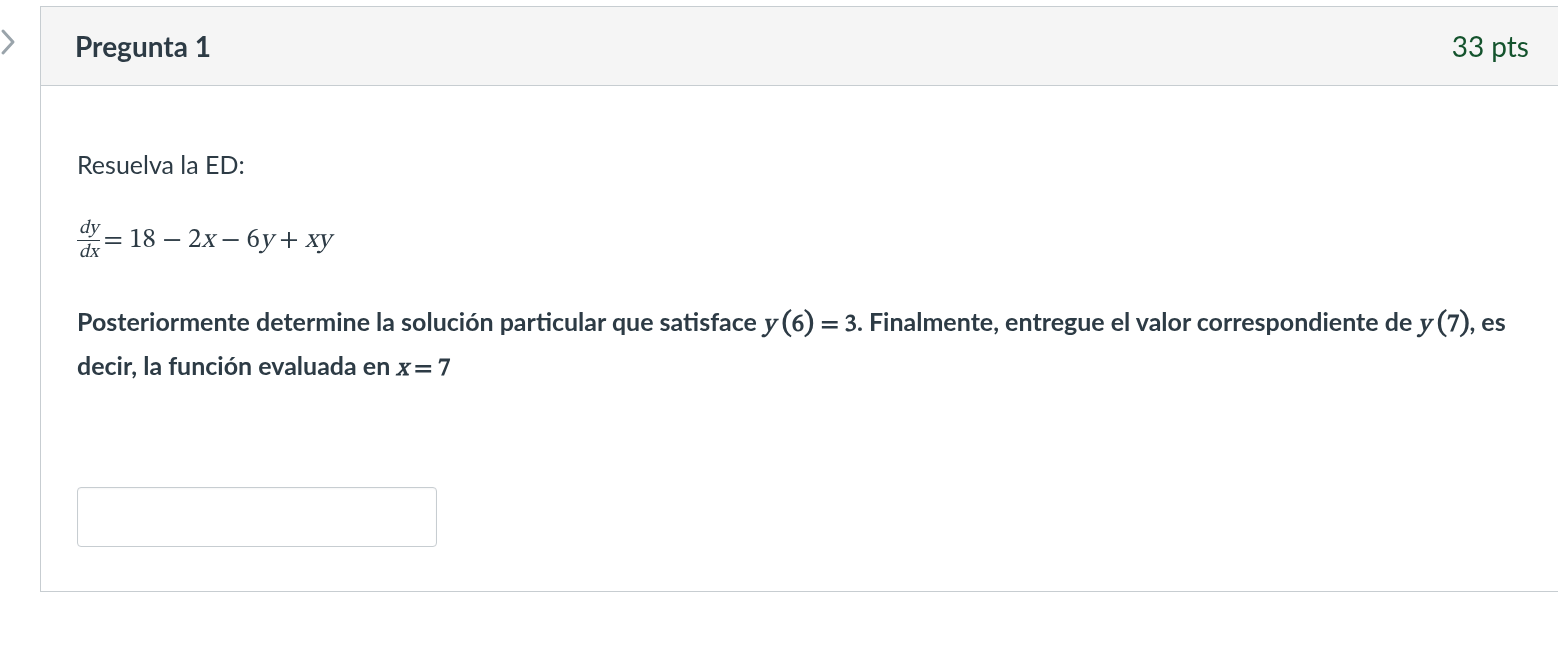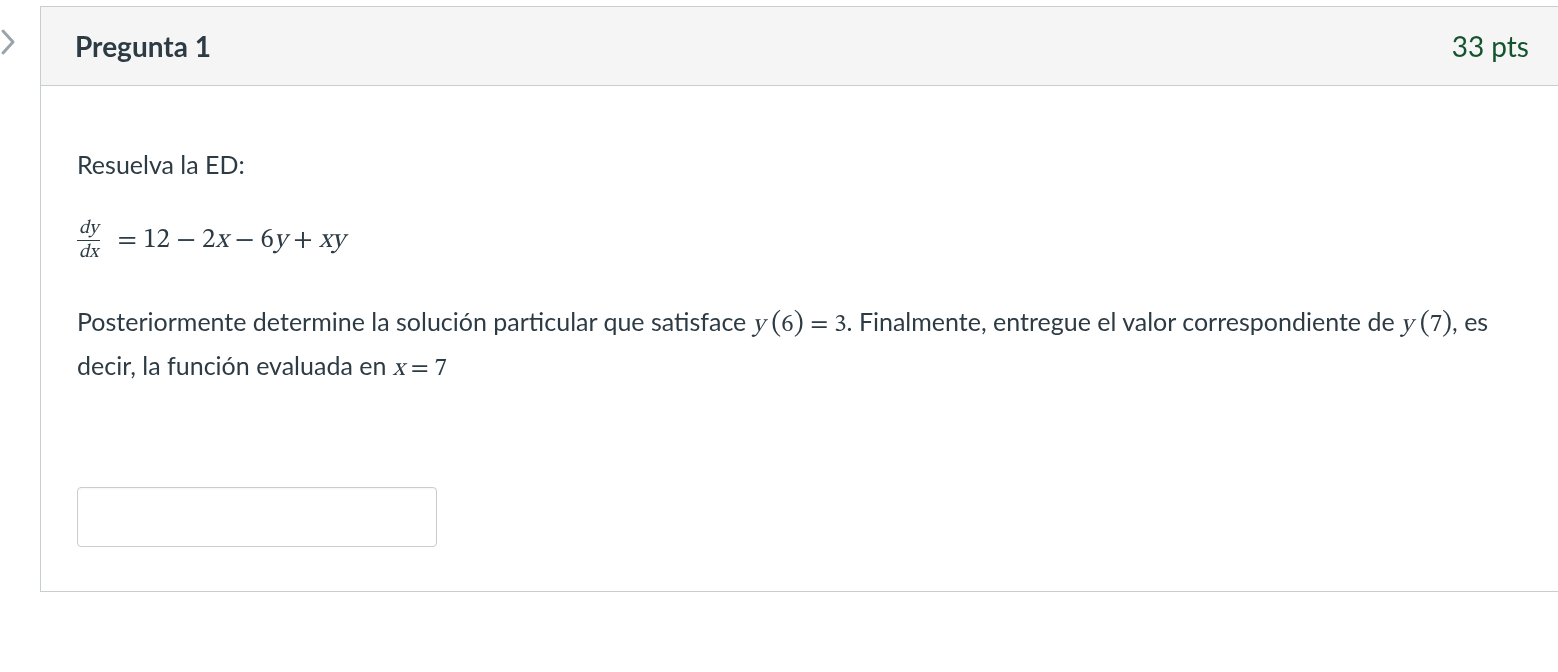--- a/index.html
+++ b/index.html
@@ -51,40 +51,41 @@
   .q-body {
     padding: 60px 36px 44px 36px;
     font-size: 25px;
     line-height: 1.5;
     color: #2d3b45;
   }
   .prompt1 { margin-bottom: 35px; }
   .eq-row {
     display: flex;
     align-items: center;
-    gap: 17px;
+    gap: 3px;
     margin-bottom: 40px;
     font-family: "STIX Two Math", "Cambria Math", "Times New Roman", serif;
     font-size: 27px;
   }
   .frac {
     display: inline-flex;
     flex-direction: column;
     align-items: center;
     font-size: 19px;
     line-height: 1.0;
     vertical-align: middle;
   }
   .frac .num { padding: 0 2px 2px 2px; }
   .frac .den { border-top: 1.2px solid #2d3b45; padding: 2px 2px 0 2px; }
   .mi { font-style: italic; }
   .prompt2 {
     font-size: 25px;
     line-height: 1.55;
     margin-bottom: 98px;
+    font-weight: bold;
   }
   .math { font-family: "STIX Two Math", "Cambria Math", "Times New Roman", serif; }
   .paren { font-size: 28px; }
   .answer-input {
     width: 360px;
     height: 60px;
     border: 1px solid #c7cdd1;
     border-radius: 4px;
     padding: 6px 12px;
     font-size: 22px;
@@ -109,21 +110,21 @@
   <div class="q-body">
 
     <div class="prompt1">Resuelva la ED:</div>
 
     <div class="eq-row">
       <span class="frac">
         <span class="num"><span class="mi">dy</span></span>
         <span class="den"><span class="mi">dx</span></span>
       </span>
       <span>
-        <span> = 12 − 2</span><span class="mi">x</span><span> − 6</span><span class="mi">y</span><span> + </span><span class="mi">x</span><span class="mi">y</span>
+        <span> = 18 − 2</span><span class="mi">x</span><span> − 6</span><span class="mi">y</span><span> + </span><span class="mi">x</span><span class="mi">y</span>
       </span>
     </div>
 
     <div class="prompt2">
       <span>Posteriormente determine la solución particular que satisface </span><span class="math"><span class="mi">y</span><span class="paren"> (</span><span>6</span><span class="paren">) </span><span>= 3</span></span><span>. Finalmente, entregue el valor correspondiente de </span><span class="math"><span class="mi">y</span><span class="paren"> (</span><span>7</span><span class="paren">)</span></span><span>, es decir, la función evaluada en </span><span class="math"><span class="mi">x</span><span> = 7</span></span>
     </div>
 
     <input type="text" class="answer-input" value="" style="">
   </div>
 </div>

